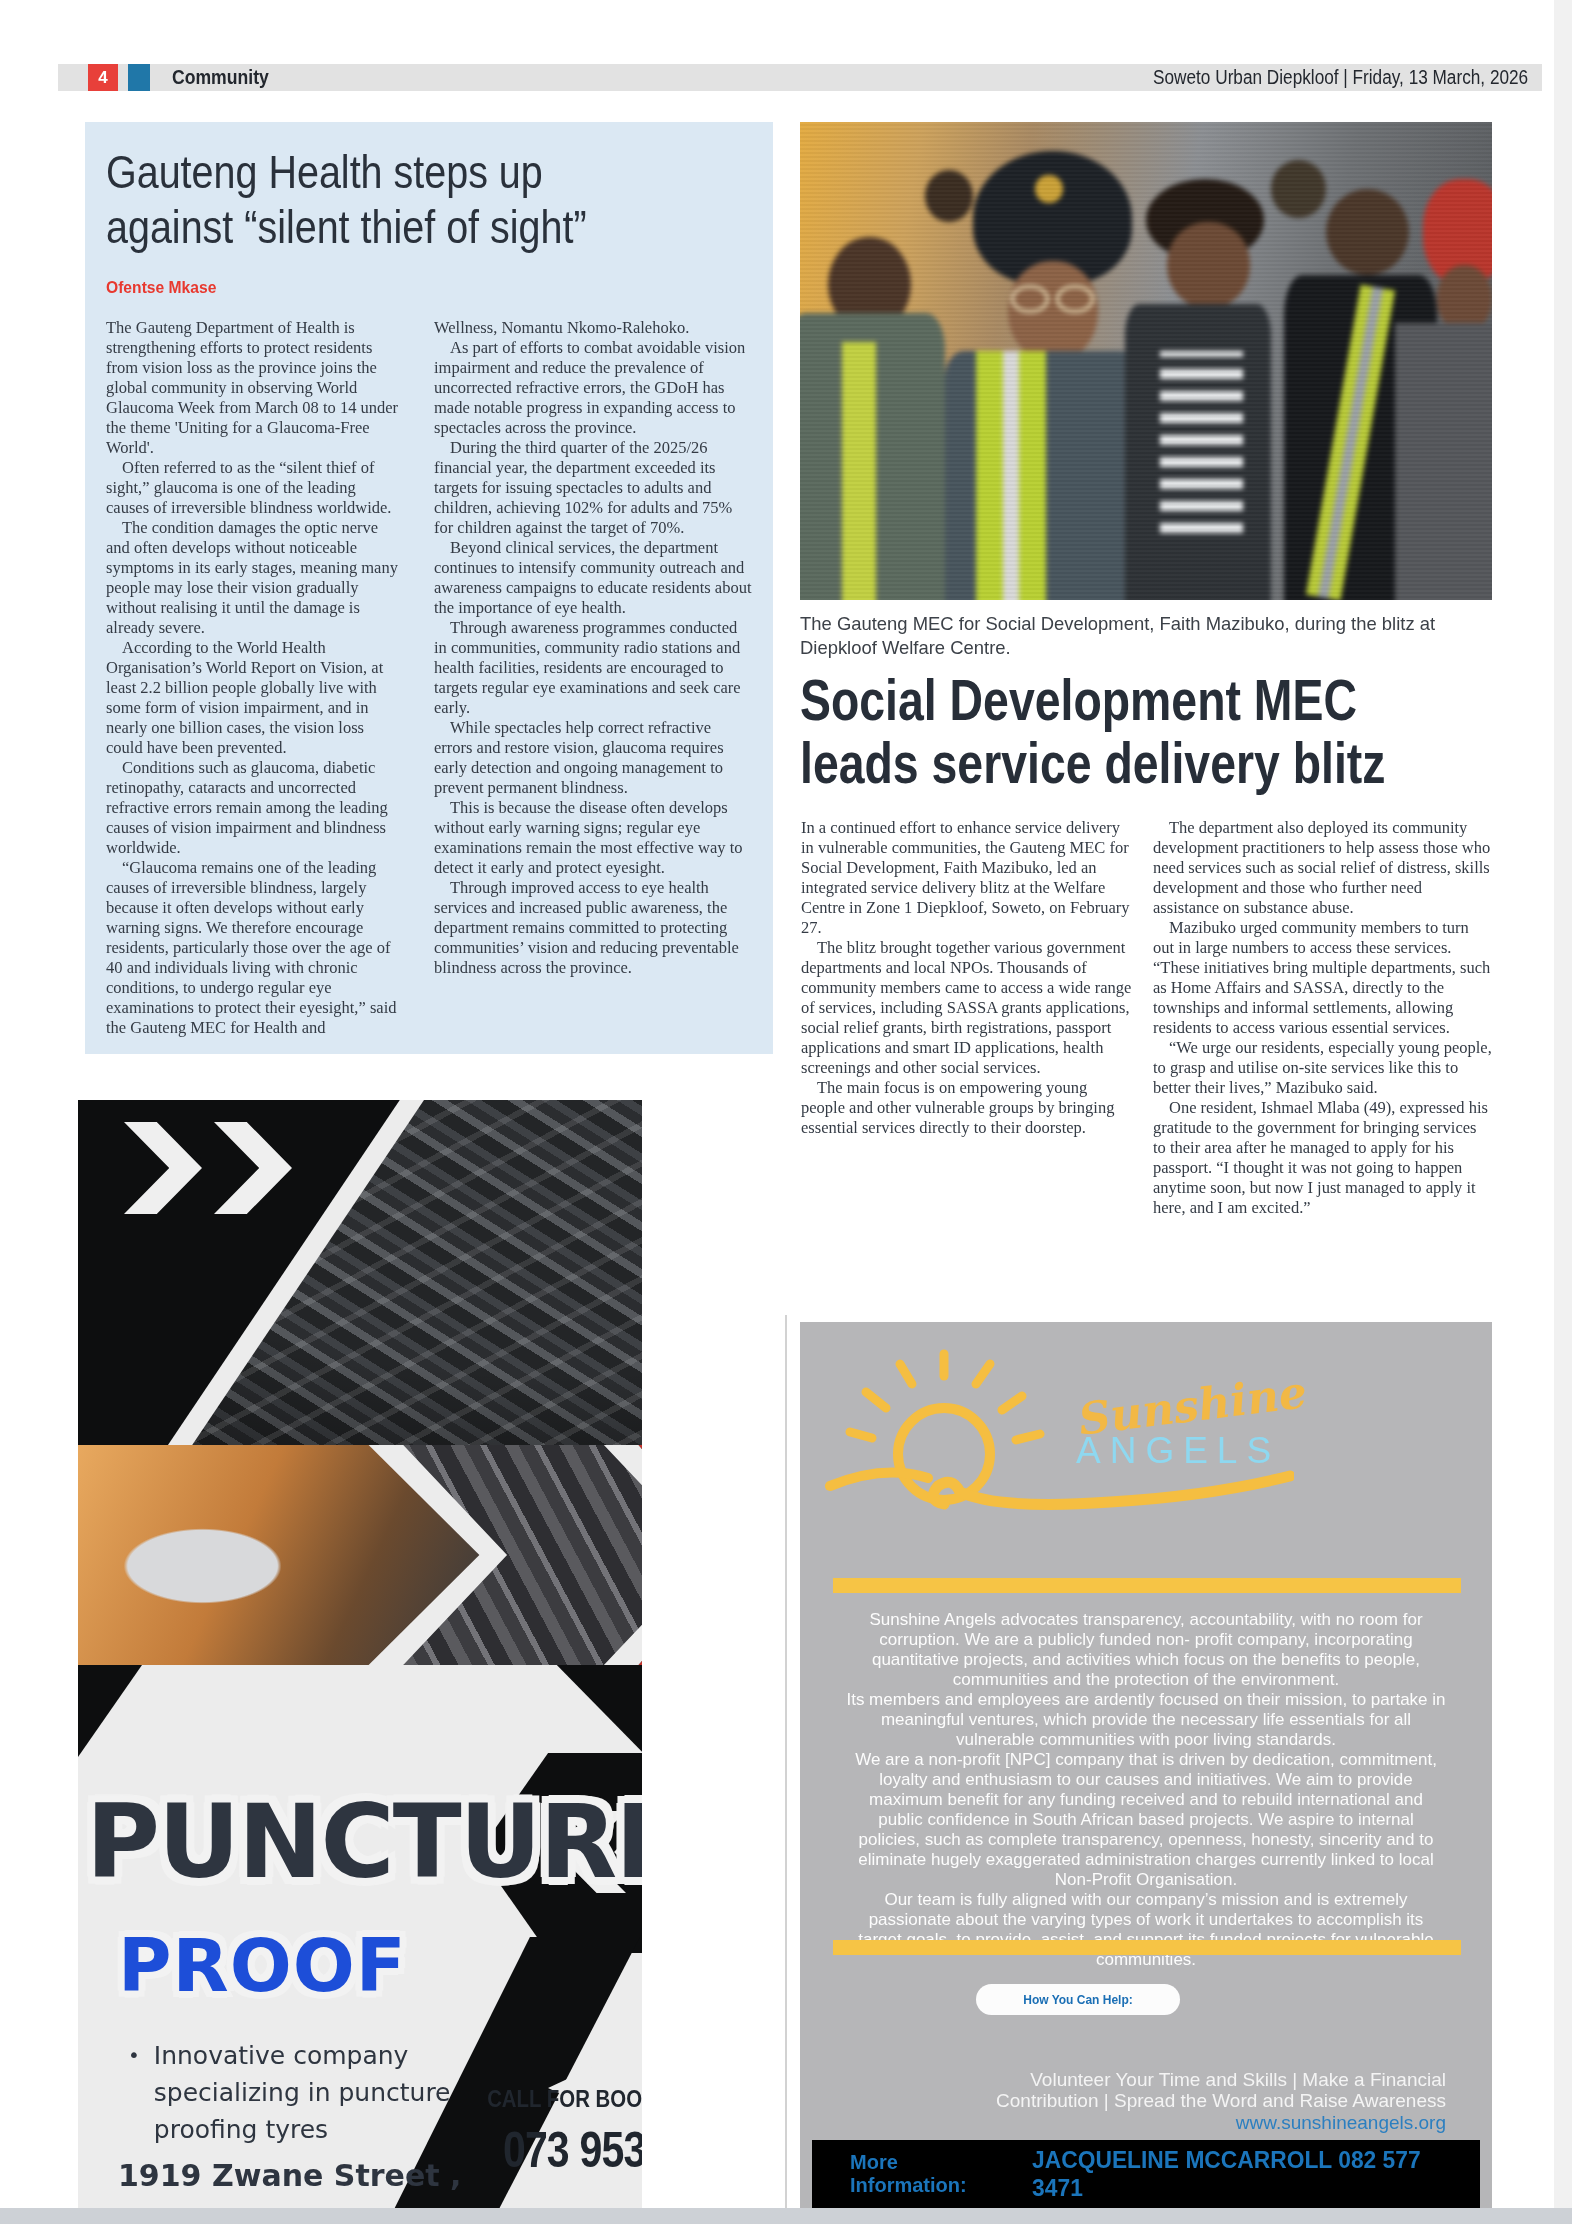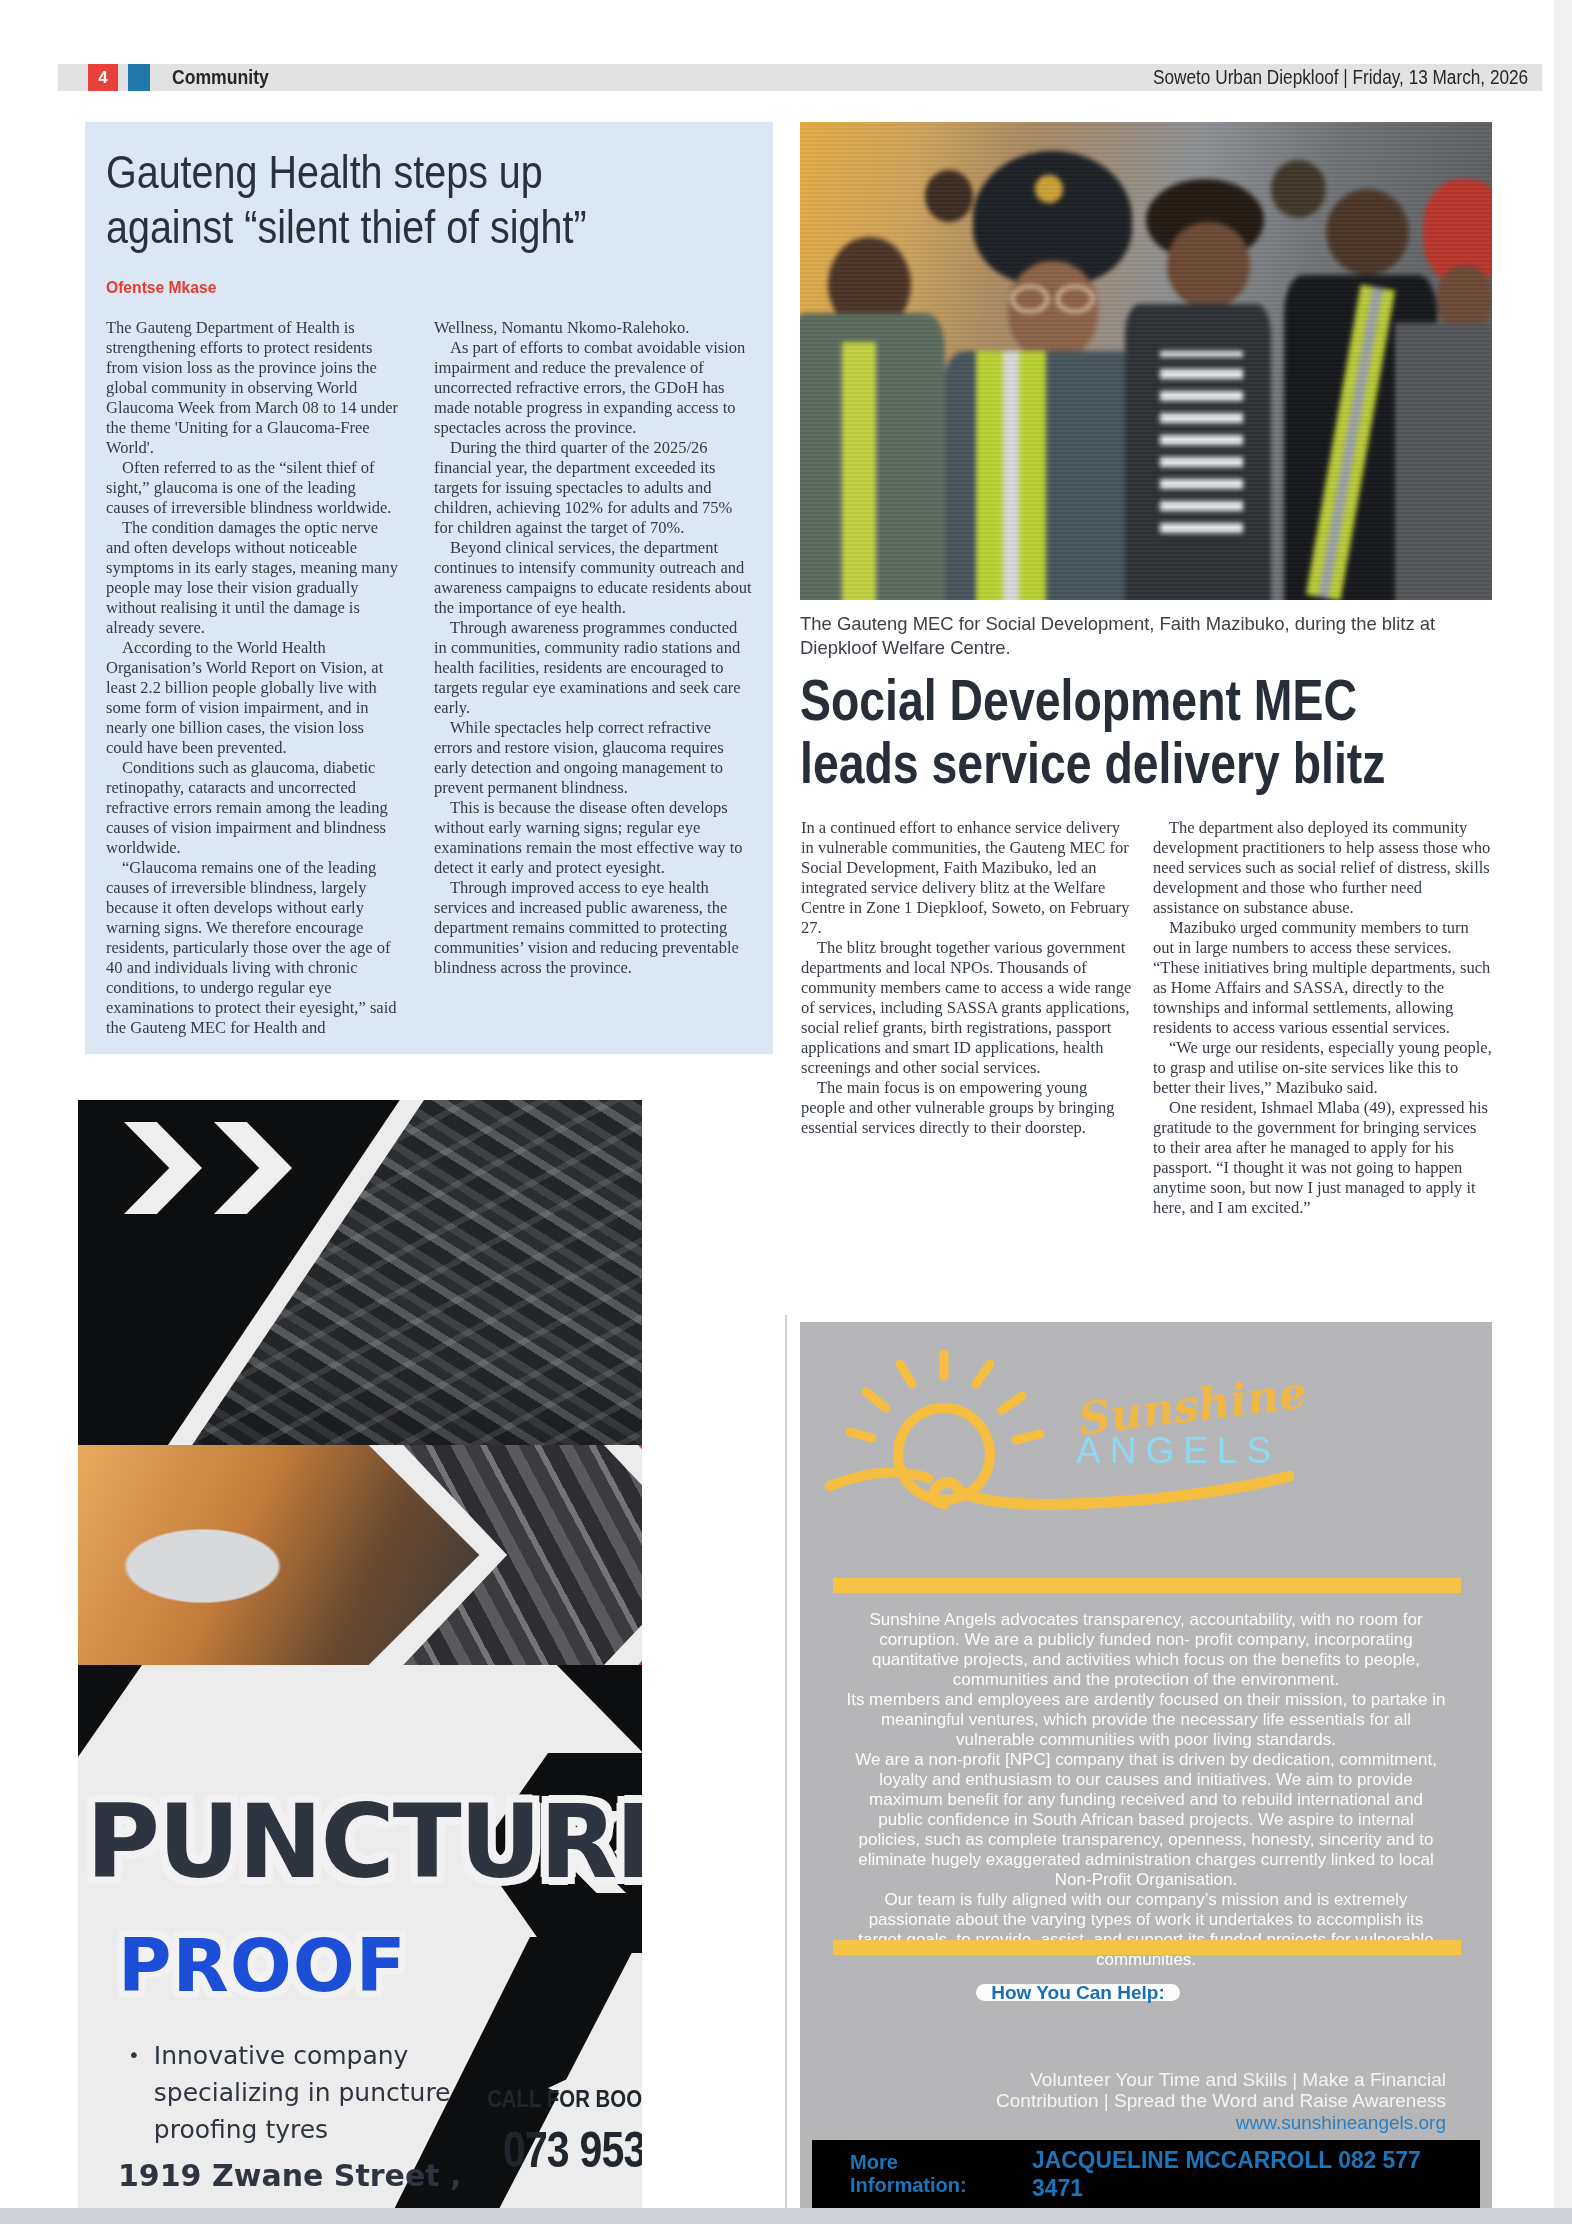--- a/index.html
+++ b/index.html
@@ -103,22 +103,22 @@
 
   
   .sun{position:absolute;left:800px;top:1322px;width:692px;height:886px;background:#b6b6b8;overflow:hidden;}
   .sun-script{position:absolute;left:278px;top:58px;font-family:"DejaVu Serif",serif;font-style:italic;font-weight:bold;
      font-size:44px;color:#f2b845;transform:rotate(-7deg);}
   .sun-caps{position:absolute;left:276px;top:108px;font-size:37px;letter-spacing:9px;color:#8ed8f0;font-weight:500;}
   .sun-bar{position:absolute;left:33px;width:628px;height:15px;background:#f6c445;}
   .sun-text{position:absolute;left:46px;top:288px;width:600px;color:#fdfdfd;font-weight:normal;
      font-size:17px;line-height:20px;text-align:center;}
   .sun-text p{margin:0;}
-  .sun-pill{position:absolute;left:176px;top:662px;width:204px;height:17px;background:#fcfcfc;border-radius:16px;
-     display:flex;align-items:center;justify-content:center;color:#1b6fb5;font-weight:bold;font-size:19px;}
+  .sun-pill{position:absolute;left:176px;top:662px;width:204px;height:31px;background:#fcfcfc;border-radius:16px;
+     display:flex;align-items:center;justify-content:center;color:#1b6fb5;font-weight:bold;font-size:12px;}
   .sun-help{position:absolute;left:46px;top:702px;width:600px;text-align:right;color:#f4f4f4;font-size:19px;line-height:21px;margin-top:45px;}
   .sun-site{color:#2c7fc0;font-size:19px;margin-top:1px;}
   .sun-info{position:absolute;left:12px;top:818px;width:668px;height:68px;background:#000000;display:flex;align-items:center;}
   .sun-info-label{margin-left:38px;color:#1b75bb;font-weight:bold;font-size:20px;}
   .sun-contact{margin-left:auto;margin-right:28px;color:#1b75bb;font-weight:bold;font-size:24px;transform:scaleX(.95);transform-origin:100% 50%;}
 </style>
 </head>
 <body>
 
 <div id="page">

